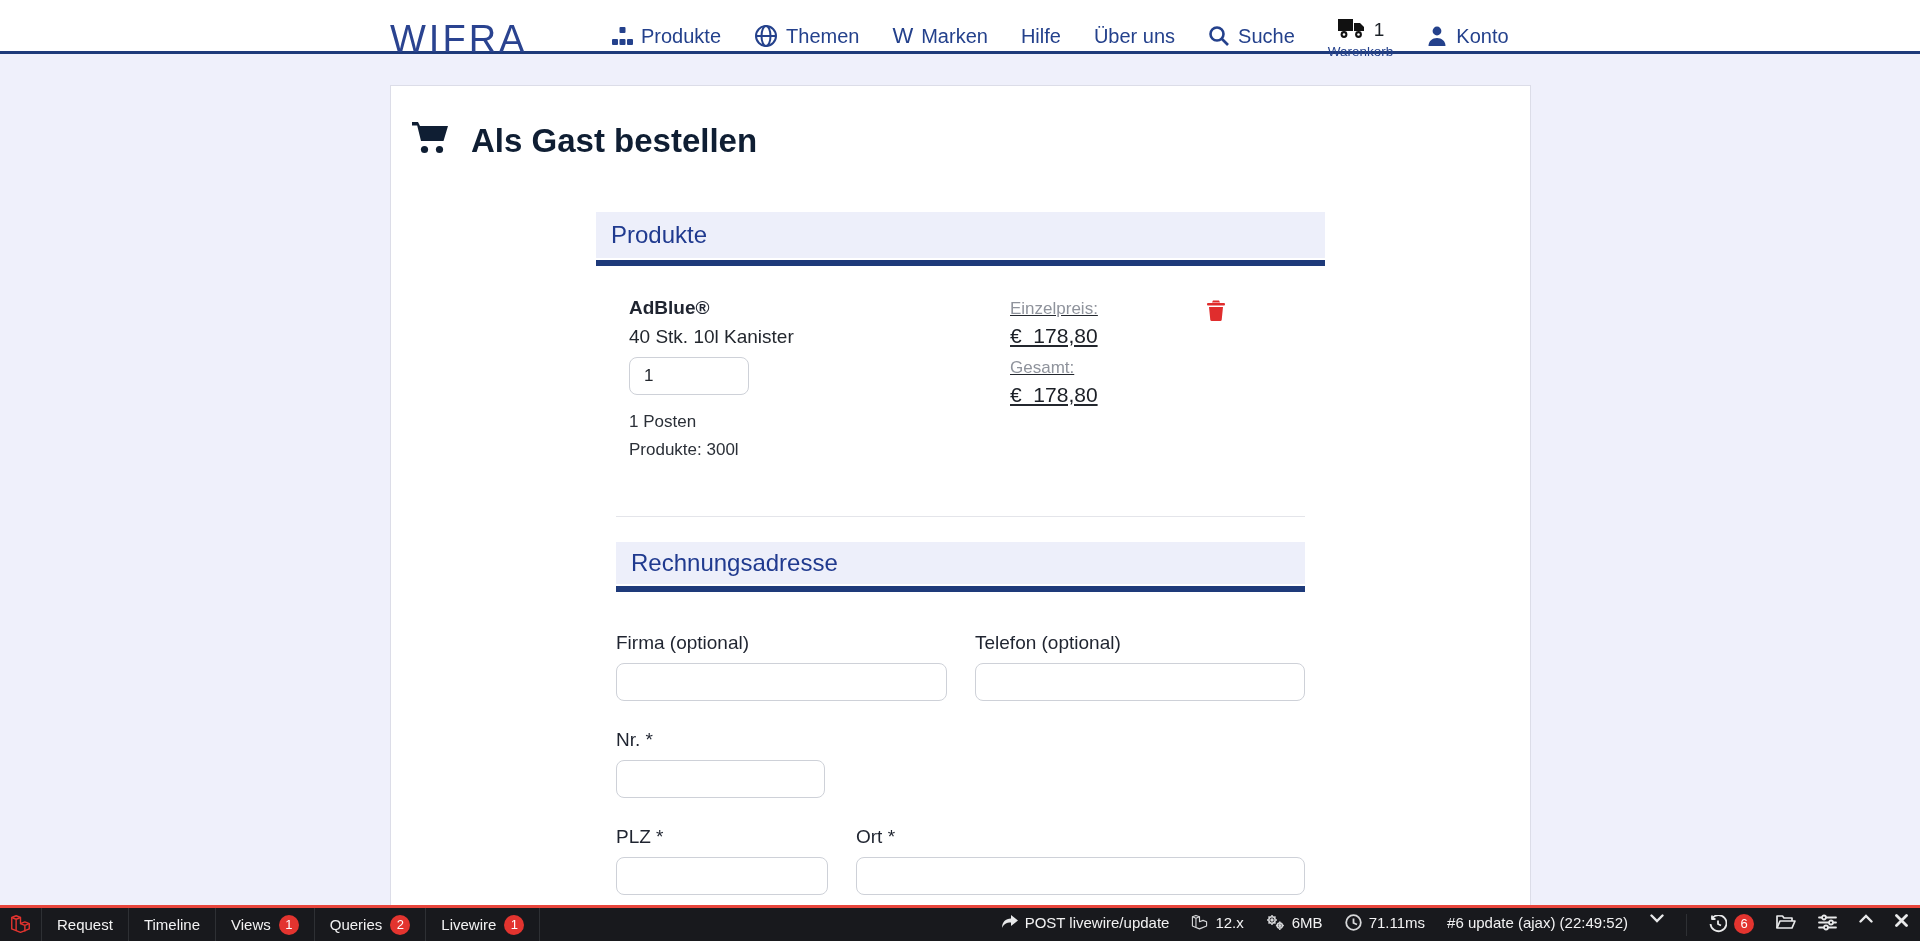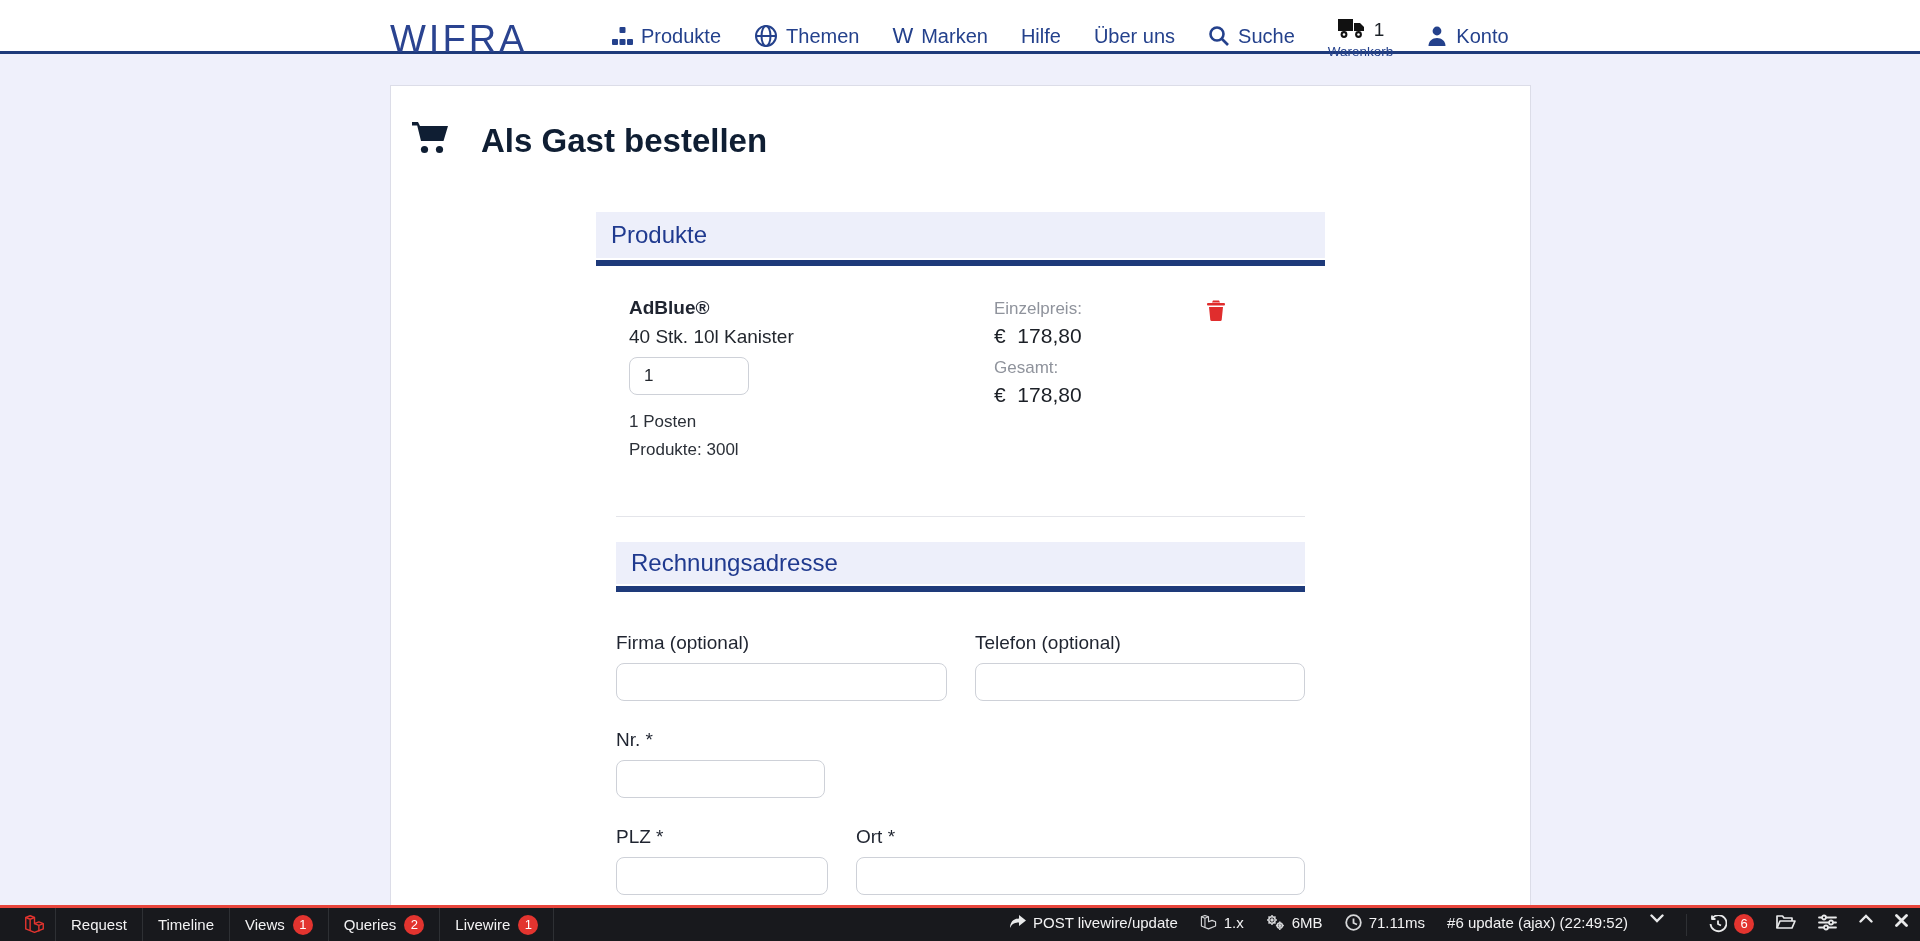--- a/index.html
+++ b/index.html
@@ -34,42 +34,42 @@
   }
   .cartline { display:flex; align-items:center; gap:7px; }
   .cartcount { font-size:19px; color:#1c2128; }
   .cartlabel { font-size:13.5px; color:#24418c; }
   
   .card {
     position:absolute; left:390px; top:85px; width:1141px; height:856px;
     background:#ffffff; border:1px solid #dcdde8; border-bottom:none;
   }
   .pagetitle {
-    margin:33px 0 0 20px; display:flex; align-items:center; gap:30px;
+    margin:33px 0 0 20px; display:flex; align-items:center; gap:20px;
     color:#0f1e33; font-size:33px; font-weight:700; height:44px;
   }
   .section { margin:49px 0 0 205px; width:729px; }
   .band {
     background:#edeffa; height:46px; display:flex; align-items:center;
     padding-left:15px;
   }
   .band-title { color:#203a8f; font-size:24px; font-weight:400; }
   .dline { height:4px; border-top:3px solid #1e3a7a; border-bottom:3px solid #1e3a7a; margin-top:2px; }
   
   .prodrow { position:relative; margin-top:31px; padding-left:33px; min-height:135px; }
   .prodname { font-size:19px; font-weight:700; color:#1f2430; }
   .prodvariant { font-size:19px; color:#23272e; margin-top:7px; }
   .qty {
     margin-top:9px; width:120px; height:38px; border:1px solid #ced1d8;
     border-radius:8px; padding:0 14px; font-size:17px; color:#23272e;
     font-family:"Liberation Sans", sans-serif; outline:none;
   }
   .posten { font-size:17px; color:#2b3038; margin-top:17px; }
   .insgesamt { font-size:17px; color:#2b3038; margin-top:8px; }
-  .pricecol { position:absolute; left:398px; top:2px; }
+  .pricecol { position:absolute; left:414px; top:2px;text-decoration:underline; }
   .plabel { font-size:17px; color:#8f939c; }
   .pvalue { font-size:21px; color:#1b1f26; margin-top:5px; white-space:pre; }
   .pvalue + .plabel { margin-top:10px; }
   .trashbtn { position:absolute; left:608px; top:2px; width:24px; height:24px; cursor:pointer; background:none; border:none; padding:0; }
   .divider { border:none; border-top:1px solid #e4e5ea; margin:56px 20px 0 20px; }
   
   .billing { margin:25px 20px 0 20px; width:689px; }
   .billing .band { height:42px; }
   .frow { display:flex; gap:28px; margin-top:28px; }
   .frow.first { margin-top:12px; }
@@ -78,21 +78,21 @@
     width:100%; height:38px; border:1px solid #ced1d8; border-radius:8px;
     padding:0 12px; font-size:17px; outline:none; background:#fff;
     font-family:"Liberation Sans", sans-serif;
   }
   .w331{width:331px;} .w330{width:330px;} .w452{width:452px;} .w209{width:209px;}
   .w212{width:212px;} .w449{width:449px;}
   
   .debugbar {
     position:absolute; left:0; bottom:0; width:1920px; height:36px;
     background:#18191d; border-top:3px solid #e8453c; z-index:20;
-    display:flex; align-items:center; color:#f2f2f3; font-size:15px;padding-left:14px;
+    display:flex; align-items:center; color:#f2f2f3; font-size:15px;
   }
   .dbleft { display:flex; align-items:stretch; height:33px; }
   .dbicon { display:flex; align-items:center; padding:0 10px; border-right:1px solid #2e3034; }
   .dbtab {
     display:flex; align-items:center; gap:8px; padding:0 15px;
     border-right:1px solid #2e3034; cursor:pointer; white-space:nowrap;
   }
   .badge {
     background:#e3342f; color:#fff; font-size:13px; min-width:20px; height:20px;
     border-radius:10px; display:inline-flex; align-items:center; justify-content:center;
@@ -304,21 +304,21 @@
       </span>
       <span>POST livewire/update</span>
     </div>
     <div class="dbitem">
       <span>
         <svg width="17" height="17" viewBox="0 0 24 24" fill="none" stroke="#d6d7d9" stroke-width="1.6" stroke-linejoin="round">
             <path d="M2 4 L7 2 L12 4 L12 11 L17 9 L22 11 L22 17 L12 21 L7 19 L2 17 Z"></path>
             <path d="M2 4 L7 6 L12 4 M7 6 L7 19"></path>
           </svg>
       </span>
-      <span>1.x</span>
+      <span>12.x</span>
     </div>
     <div class="dbitem">
       <span>
         <svg width="19" height="17" viewBox="0 0 19 17" fill="none" stroke="#d6d7d9" stroke-width="1.5">
             <circle cx="6" cy="6" r="3.2"></circle>
             <circle cx="6" cy="6" r="1" fill="#d6d7d9"></circle>
             <path d="M6 1 v1.5 M6 9.5 V11 M1 6 h1.5 M9.5 6 H11 M2.5 2.5 l1 1 M8.5 8.5 l1 1 M9.5 2.5 l-1 1 M3.5 8.5 l-1 1"></path>
             <circle cx="13.8" cy="11.5" r="2.6"></circle>
             <circle cx="13.8" cy="11.5" r="0.8" fill="#d6d7d9"></circle>
             <path d="M13.8 7.6 v1.3 M13.8 14.6 v1.3 M9.9 11.5 h1.3 M16.6 11.5 h1.3"></path>

